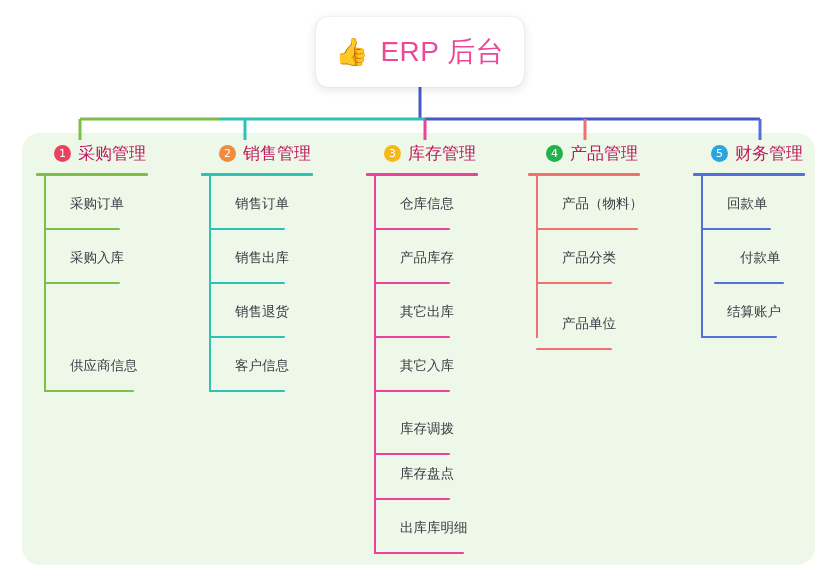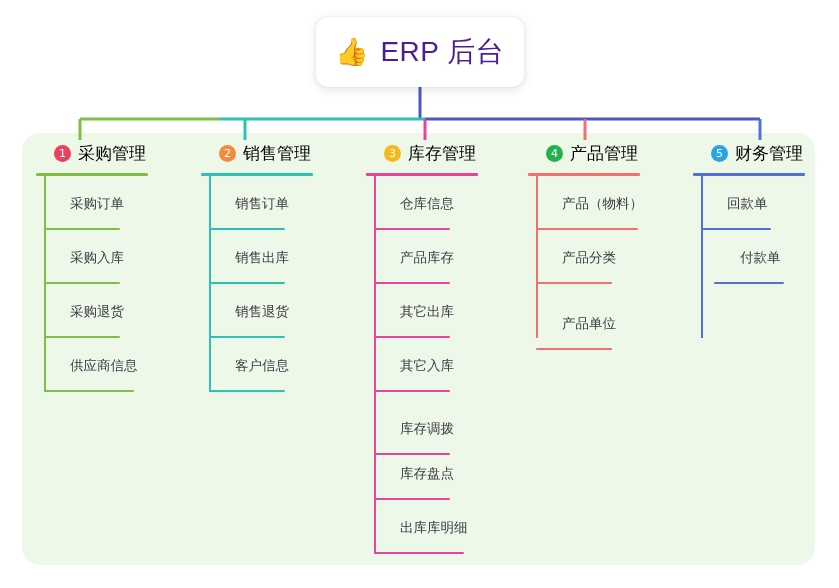--- a/index.html
+++ b/index.html
@@ -41,21 +41,21 @@
   .root-emoji {
     font-size: 27px;
     line-height: 1;
     font-family: "DejaVu Sans", sans-serif;
     color: #f0b429;
     display: block;
     margin-top: -2px;
   }
   .root-title {
     font-size: 28px;
-    color: #4c1d95;
+    color: #ec4899;
     letter-spacing: 0.5px;
     white-space: nowrap;
   }
 
   
   .connector-svg {
     position: absolute;
     left: 0; top: 0;
     width: 839px;
     height: 588px;
@@ -92,21 +92,21 @@
     border-radius: 50%;
     color: #ffffff;
     font-size: 11px;
     line-height: 17px;
     text-align: center;
     font-family: "DejaVu Sans", sans-serif;
     flex: 0 0 auto;
   }
   .col-title {
     font-size: 17px;
-    color: #000000;
+    color: #be185d;
     white-space: nowrap;
   }
   .head-rule {
     height: 3px;
     border-radius: 1px;
     margin-top: 7px;
   }
 
   .leaf-area {
     position: relative;
@@ -172,24 +172,20 @@
         <div class="leaf-area" style="height: 216px;">
           <div class="spine" style="background: rgb(125, 191, 71); height: 216px;"></div>
           <div class="leaf" style="top: 0px; width: 80px;">
             <span class="leaf-text">采购订单</span>
             <div class="leaf-rule" style="width: 76px; background: rgb(125, 191, 71);"></div>
           </div>
           <div class="leaf" style="top: 54px; width: 80px;">
             <span class="leaf-text">采购入库</span>
             <div class="leaf-rule" style="width: 76px; background: rgb(125, 191, 71);"></div>
           </div>
-          <div class="leaf" style="top: 108px; width: 80px;">
-            <span class="leaf-text">采购退货</span>
-            <div class="leaf-rule" style="width: 76px; background: rgb(125, 191, 71);"></div>
-          </div>
           <div class="leaf" style="top: 162px; width: 94px;">
             <span class="leaf-text">供应商信息</span>
             <div class="leaf-rule" style="width: 90px; background: rgb(125, 191, 71);"></div>
           </div>
         </div>
       </div>
       <div class="column" style="left: 201px;">
         <div class="col-head">
           <span class="badge" style="background: rgb(242, 140, 60);">2</span>
           <span class="col-title">销售管理</span>
@@ -284,17 +280,21 @@
         <div class="leaf-area" style="height: 162px;">
           <div class="spine" style="background: rgb(83, 112, 216); height: 162px;"></div>
           <div class="leaf" style="top: 0px; width: 74px;">
             <span class="leaf-text">回款单</span>
             <div class="leaf-rule" style="width: 70px; background: rgb(83, 112, 216);"></div>
           </div>
           <div class="leaf" style="top: 54px; width: 74px; margin-left: 13px;">
             <span class="leaf-text">付款单</span>
             <div class="leaf-rule" style="width: 70px; background: rgb(83, 112, 216);"></div>
           </div>
+          <div class="leaf" style="top: 108px; width: 80px;">
+            <span class="leaf-text">结算账户</span>
+            <div class="leaf-rule" style="width: 76px; background: rgb(83, 112, 216);"></div>
+          </div>
         </div>
       </div>
     </div>
 
 </div>
 
 </body></html>

